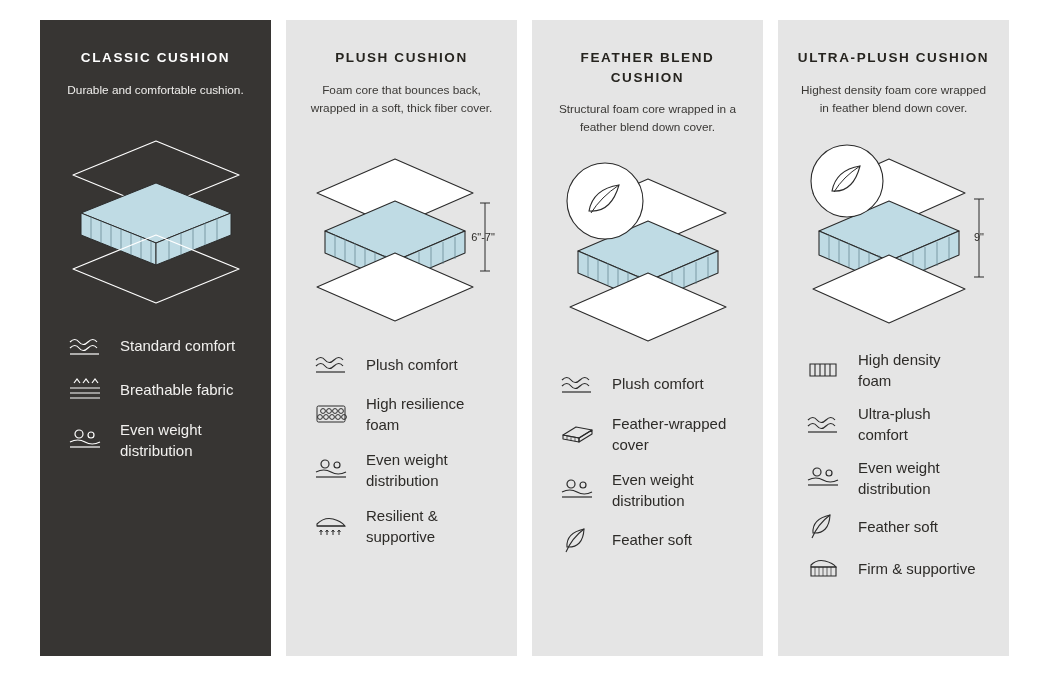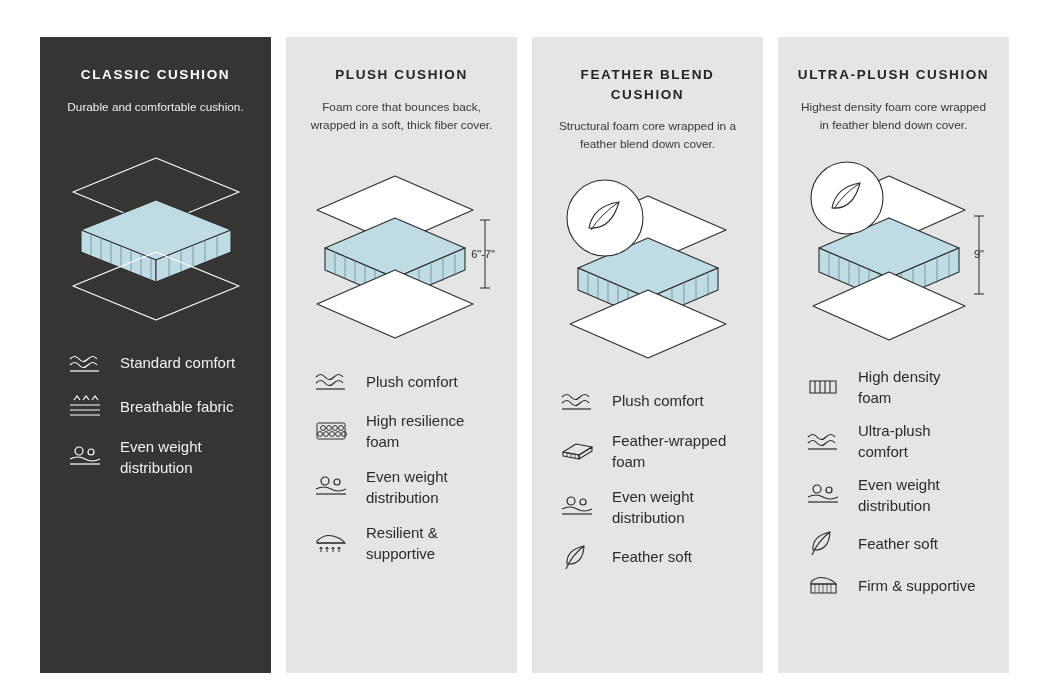--- a/index.html
+++ b/index.html
@@ -9,21 +9,21 @@
     font-family: "Liberation Sans", sans-serif;
     overflow: hidden;
   }
   #board {
     position: relative;
     width: 1049px; height: 700px;
     display: flex;
     justify-content: center;
     align-items: flex-start;
     gap: 15px;
-    padding: 37px 30px;
+    padding: 20px 30px;
   }
   .card {
     position: relative;
     width: 231px;
     height: 636px;
     background: #e5e5e5;
     display: flex;
     flex-direction: column;
     align-items: center;
     padding: 28px 18px 20px 18px;
@@ -309,21 +309,21 @@
             <polygon points="4,14 17,6 33,9 20,17"></polygon>
             <polygon points="4,14 20,17 20,21 4,18"></polygon>
             <polygon points="33,9 20,17 20,21 33,13"></polygon>
             <g stroke-width="0.7">
               <line x1="8" y1="15" x2="8" y2="19"></line>
                 <line x1="12" y1="16" x2="12" y2="20"></line>
               <line x1="16" y1="16.5" x2="16" y2="20.5"></line>
             </g>
           </svg>
         </span>
-        <span class="feature-label">Feather-wrapped foam</span>
+        <span class="feature-label">Feather-wrapped cover</span>
       </div>
       <div class="feature">
         <span class="feature-icon">
           <svg width="34" height="24" viewBox="0 0 34 24" fill="none" stroke="#2b2b2b" stroke-width="1.2">
             <circle cx="11" cy="6" r="4"></circle>
               <circle cx="23" cy="7" r="3"></circle>
             <path d="M2 14 q8 -4 15 0 t15 0"></path>
             <path d="M2 19 h30"></path>
           </svg>
         </span>

